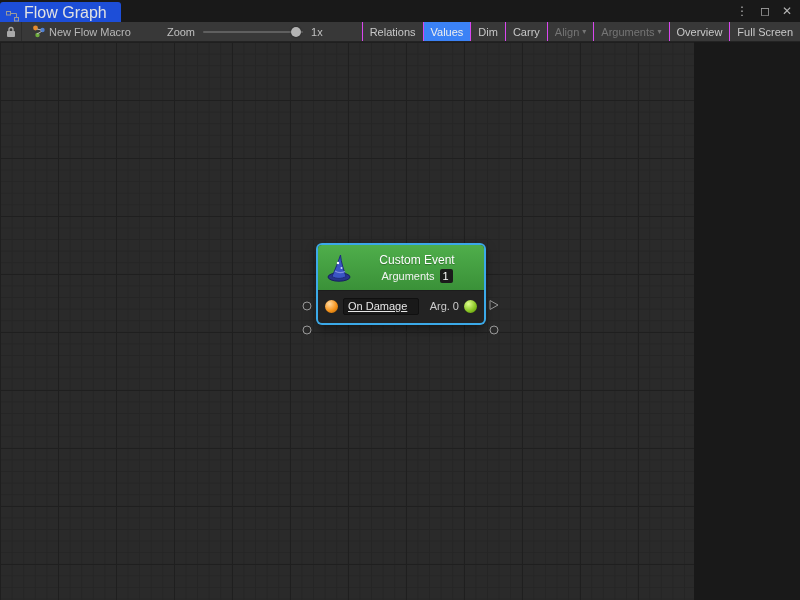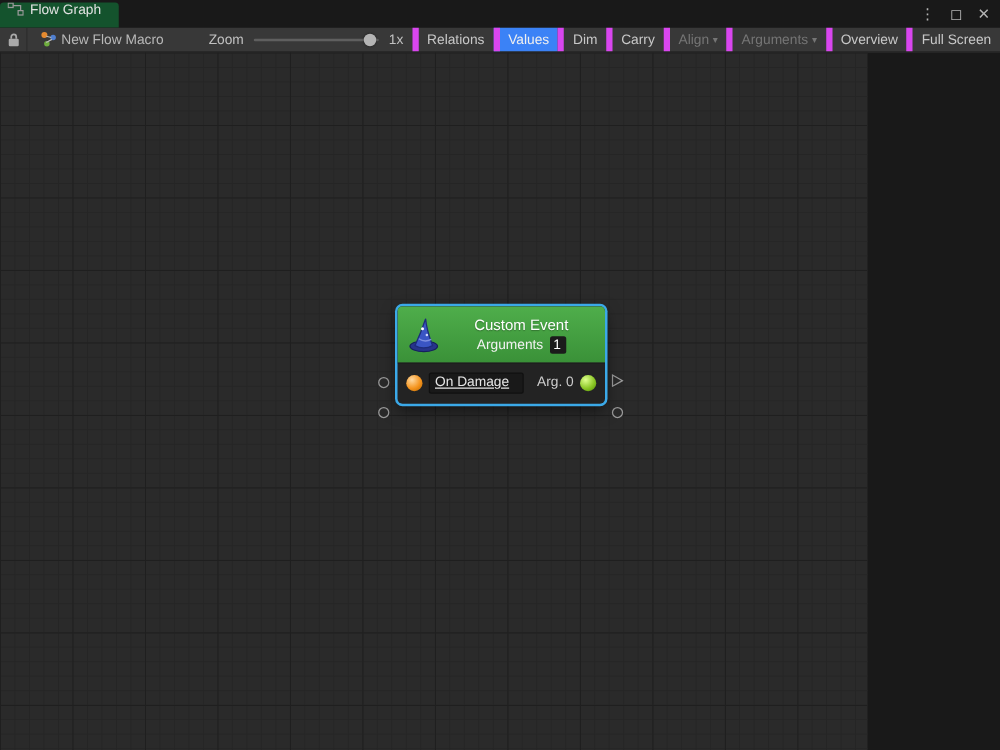--- a/index.html
+++ b/index.html
@@ -8,41 +8,41 @@
     background: #191919;
     font-family: "Liberation Sans", sans-serif;
     font-size: 11px;
     color: #c8c8c8;
     user-select: none;
   }
 
   
   .titlebar { height: 22px; background: #191919; display: flex; align-items: flex-end; position: relative; }
   .tab {
-    height: 20px; display: flex; align-items: flex-start; gap: 5px;
-    padding: 0 14px 0 6px; background: #14532d; color: #e2e2e2;
-    font-size: 11px; border-radius: 3px 3px 0 0;
+    height: 20px; display: flex; align-items: flex-end; gap: 5px;
+    padding: 0 14px 0 6px; background: #1d4ed8; color: #e2e2e2;
+    font-size: 16px; border-radius: 3px 3px 0 0;
   }
   .titlebar-right { margin-left: auto; display: flex; align-items: center; gap: 12px; padding-right: 8px; height: 22px; color: #b4b4b4; }
   .titlebar-right span { cursor: default; font-size: 12px; line-height: 22px; }
 
   
   .toolbar {
     height: 20px; background: #383838; display: flex; align-items: stretch;
     border-bottom: 1px solid #232323; font-size: 11px; color: #bdbdbd;
   }
   .tool-lock { width: 22px; display: flex; align-items: center; justify-content: center; border-right: 1px solid #2c2c2c; }
   .macro-crumb { display: flex; align-items: center; gap: 3px; padding: 0 10px; color: #b8b8b8; }
   .zoom-label { display: flex; align-items: center; margin-left: 26px; color: #c0c0c0; }
   .zoom-slider { position: relative; width: 100px; margin: 0 8px; }
   .zoom-track { position: absolute; top: 9px; left: 0; right: 0; height: 2px; background: #5f5f5f; border-radius: 1px; }
   .zoom-handle { position: absolute; top: 5px; left: 88%; width: 10px; height: 10px; border-radius: 50%; background: #b4b4b4; box-shadow: 0 0 2px rgba(0,0,0,.6); }
   .zoom-value { display: flex; align-items: center; color: #c0c0c0; }
   .tbtn-group { margin-left: auto; display: flex; align-items: stretch; }
-  .tbtn { display: flex; align-items: center; gap: 3px; padding: 0 7px; border-left: 5px solid #d946ef; color: #c8c8c8; cursor: default; white-space: nowrap; }
+  .tbtn { display: flex; align-items: center; gap: 3px; padding: 0 7px; border-left: 1px solid #d946ef; color: #c8c8c8; cursor: default; white-space: nowrap; }
   .tbtn.active { background: #3b82f6; color: #efefef; }
   .tbtn.disabled { color: #757575; }
   .tbtn .caret { font-size: 8px; color: inherit; }
 
   
   .canvas {
     position: absolute; left: 0; top: 42px; width: 694px; height: 558px;
     background-color: #2a2a2a;
     background-image:
       linear-gradient(#1f1f1f 1px, transparent 1px),

